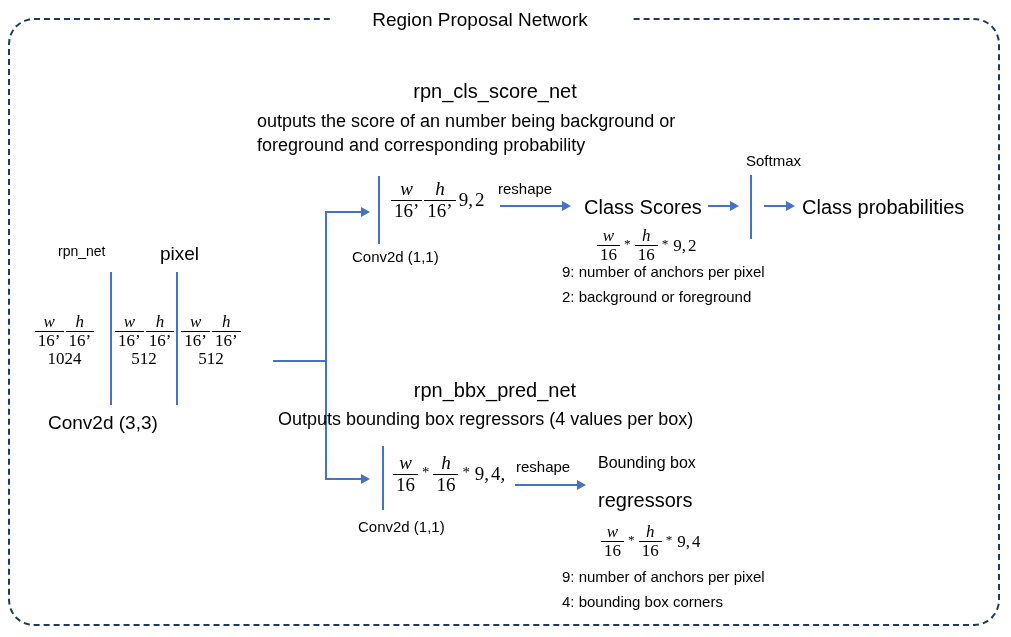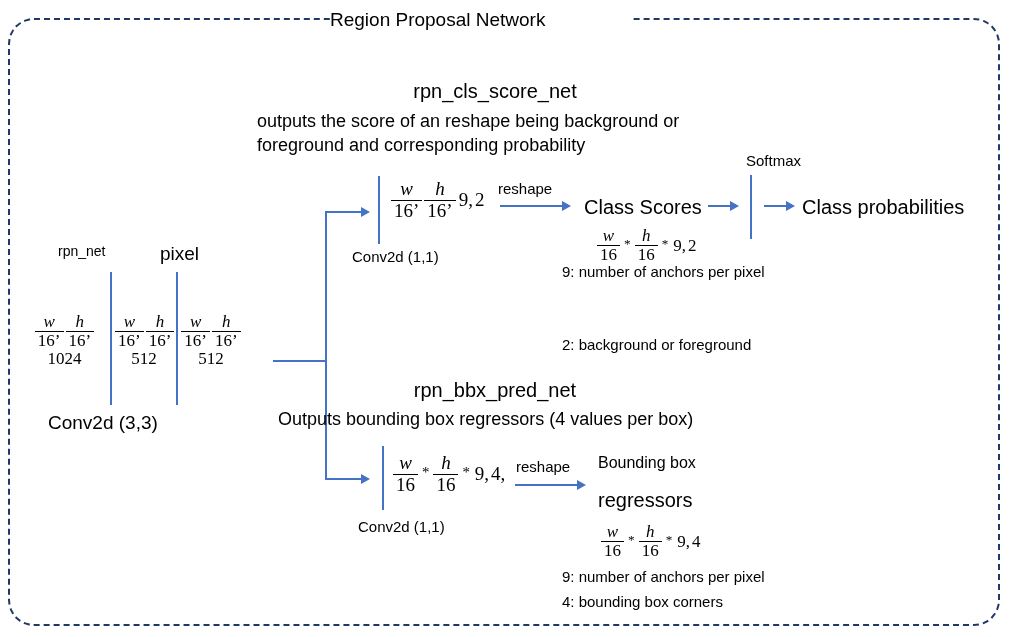--- a/index.html
+++ b/index.html
@@ -11,21 +11,21 @@
     position:absolute; left:8px; top:18px; width:992px; height:608px;
     border:2px dashed #1F3864; border-radius:26px; box-sizing:border-box;
   }
   
   #title-mask{
     position:absolute; left:330px; top:4px; width:300px; height:30px;
     background:#ffffff;
   }
   #diagram-title{
     position:absolute; left:330px; top:6px; width:300px; height:28px;
-    text-align:left; font-size:19px; line-height:28px; color:#000;
+    text-align:center; font-size:19px; line-height:28px; color:#000;
     white-space:nowrap;
   }
 
   
   .tx{position:absolute; white-space:nowrap;}
   .ctr{text-align:center;}
 
   
   .hline{position:absolute; height:2px; background:#4472C4;}
   .vline{position:absolute; width:2px; background:#4472C4;}
@@ -119,21 +119,21 @@
 <div class="hline" style="left:273px; top:360px; width:54px;"></div>
 <div class="vline" style="left:325px; top:212px; height:268px;"></div>
 
 <div class="hline" style="left:325px; top:211px; width:38px;"></div>
 <div class="arrowhead" style="left:361px; top:207px;"></div>
 
 <div class="hline" style="left:325px; top:478px; width:38px;"></div>
 <div class="arrowhead" style="left:361px; top:474px;"></div>
 
 <div class="tx ctr" style="left:300px; top:80px; width:390px; font-size:20px;">rpn_cls_score_net</div>
-<div class="tx" style="left:257px; top:111px; font-size:18px;">outputs the score of an reshape being background or</div>
+<div class="tx" style="left:257px; top:111px; font-size:18px;">outputs the score of an number being background or</div>
 <div class="tx" style="left:257px; top:135px; font-size:18px;">foreground and corresponding probability</div>
 
 <div class="vsep" style="left:378px; top:176px; height:68px;"></div>
 <div class="tx" style="left:390px; top:178px; font-size:19px;">
   <span class="math">
     <span class="mrow">
       <span class="frac">
         <span class="num">w</span>
         <span class="den"><span>16</span><span class="prime">’</span></span>
       </span>
@@ -167,21 +167,21 @@
         <span class="den">16</span>
       </span>
       <span class="op">*</span>
       <span class="tail">9</span>
       <span>,</span>
       <span class="tail">2</span>
     </span>
   </span>
 </div>
 <div class="tx" style="left:562px; top:263px; font-size:15px;">9: number of anchors per pixel</div>
-<div class="tx" style="left:562px; top:288px; font-size:15px;margin-top:48px;">2: background or foreground</div>
+<div class="tx" style="left:562px; top:288px; font-size:15px;">2: background or foreground</div>
 
 <div class="hline" style="left:708px; top:205px; width:24px;"></div>
 <div class="arrowhead" style="left:730px; top:201px;"></div>
 
 <div class="tx" style="left:746px; top:152px; font-size:15px;">Softmax</div>
 <div class="vsep" style="left:750px; top:175px; height:64px;"></div>
 
 <div class="hline" style="left:764px; top:205px; width:24px;"></div>
 <div class="arrowhead" style="left:786px; top:201px;"></div>
 

